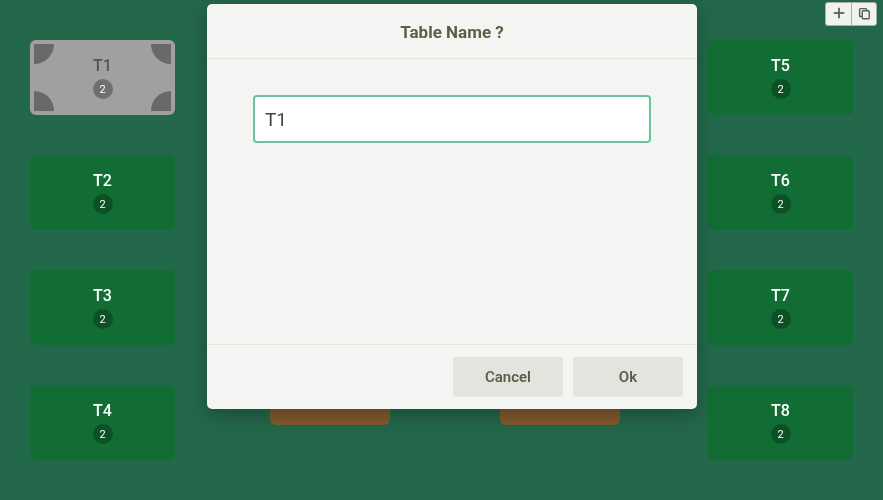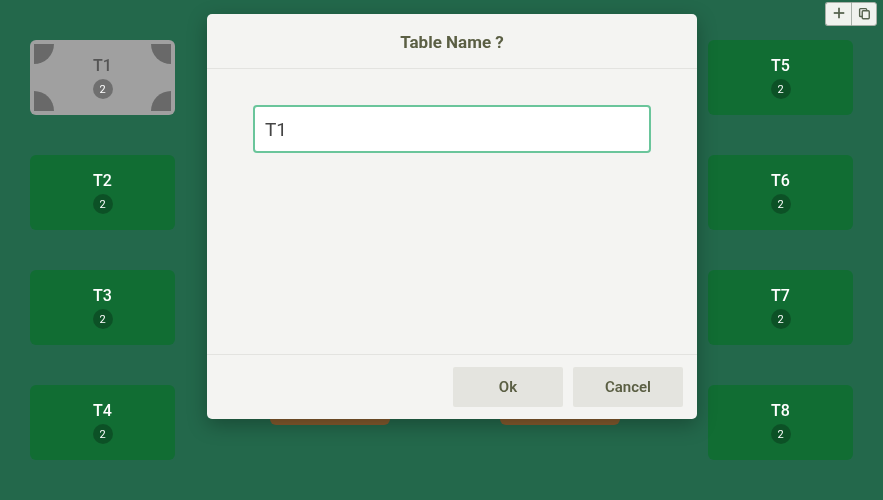--- a/index.html
+++ b/index.html
@@ -90,21 +90,21 @@
     
     .overlay {
       position: absolute; inset: 0;
       background: rgba(0,0,0,0.15);
     }
 
     
     .modal {
       position: absolute;
       left: 207px;
-      top: 14px;
+      top: 4px;
       width: 490px;
       height: 405px;
       background: #f4f4f2;
       border-radius: 5px;
       box-shadow: 0 6px 20px rgba(0,0,0,0.28);
       display: flex;
       flex-direction: column;
       overflow: hidden;
     }
     .modal-header {
@@ -223,16 +223,16 @@
 </div>
 
 <div class="modal">
   <div class="modal-header">
     <div class="modal-title">Table Name ?</div>
   </div>
   <div class="modal-body">
     <input class="name-input" type="text" value="T1" style="">
   </div>
   <div class="modal-footer">
+    <button class="btn">Cancel</button>
     <button class="btn">Ok</button>
-    <button class="btn">Cancel</button>
   </div>
 </div>
 
 </body></html>

